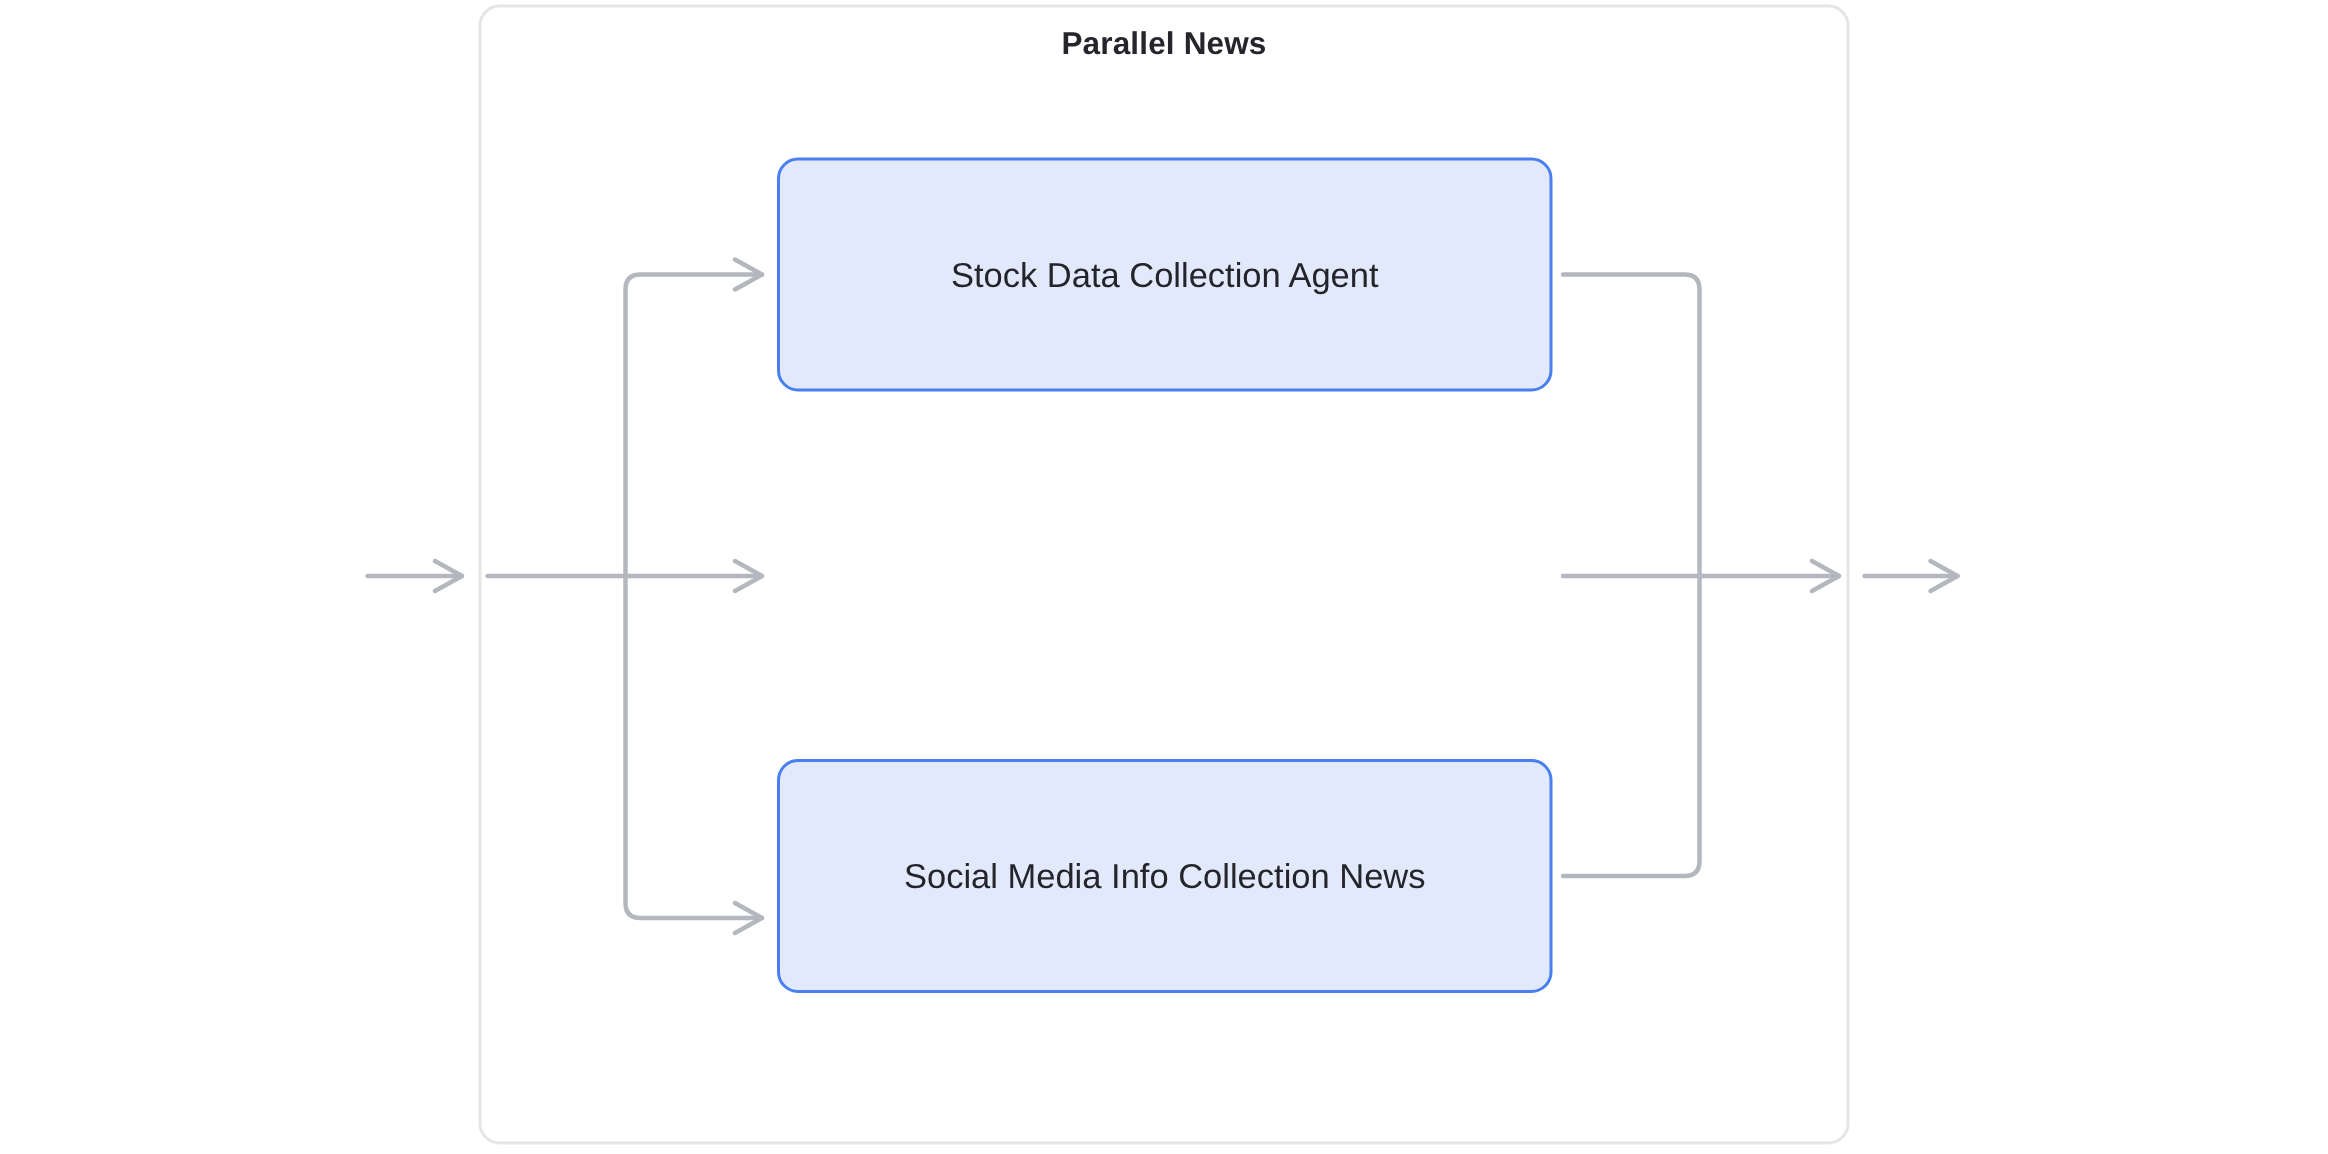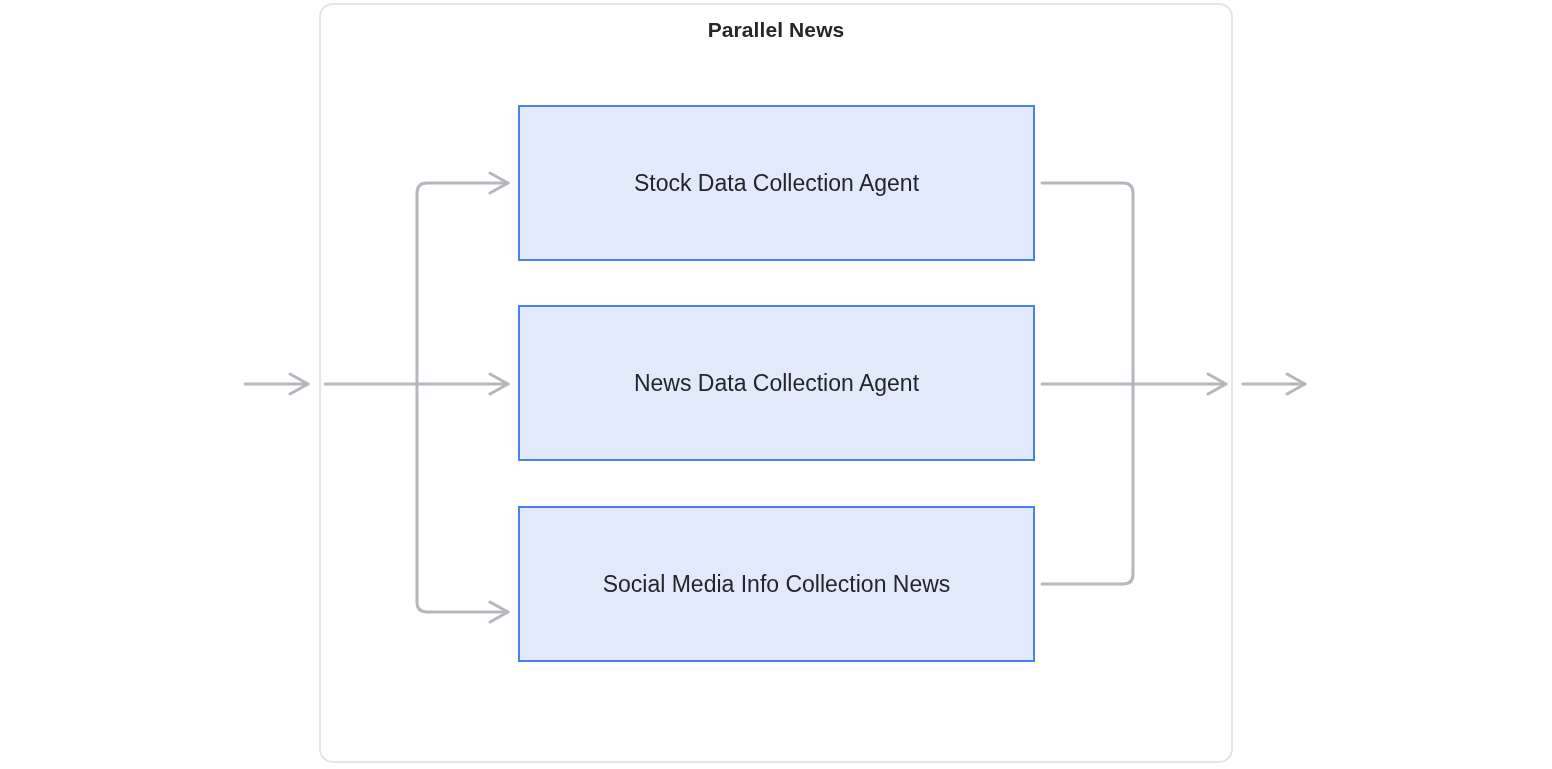--- a/index.html
+++ b/index.html
@@ -81,21 +81,21 @@
   }
 
   
   .agent-box {
     position: absolute;
     left: 518px;
     width: 517px;
     height: 156px;
     background: #e2e9fb;
     border: 2.5px solid #4a7ff0;
-    border-radius: 0;
+    border-radius: 14px;
     box-sizing: border-box;
     display: flex;
     align-items: center;
     justify-content: center;
     font-size: 23px;
     color: #22252b;
   }
   #agent-box-0 { top: 105px; }
   #agent-box-1 { top: 305px; }
   #agent-box-2 { top: 506px; }
@@ -136,20 +136,17 @@
 
       <path d="M 1243 384 L 1305 384"></path>
       <path d="M 1287 374 L 1305 384 L 1287 394"></path>
     </g>
   </svg>
 
 
   <div class="agent-box" id="agent-box-0">
     <span>Stock Data Collection Agent</span>
   </div>
-  <div class="agent-box" id="agent-box-1">
-    <span>News Data Collection Agent</span>
-  </div>
   <div class="agent-box" id="agent-box-2">
     <span>Social Media Info Collection News</span>
   </div>
 
 </div>
 
 </body></html>

